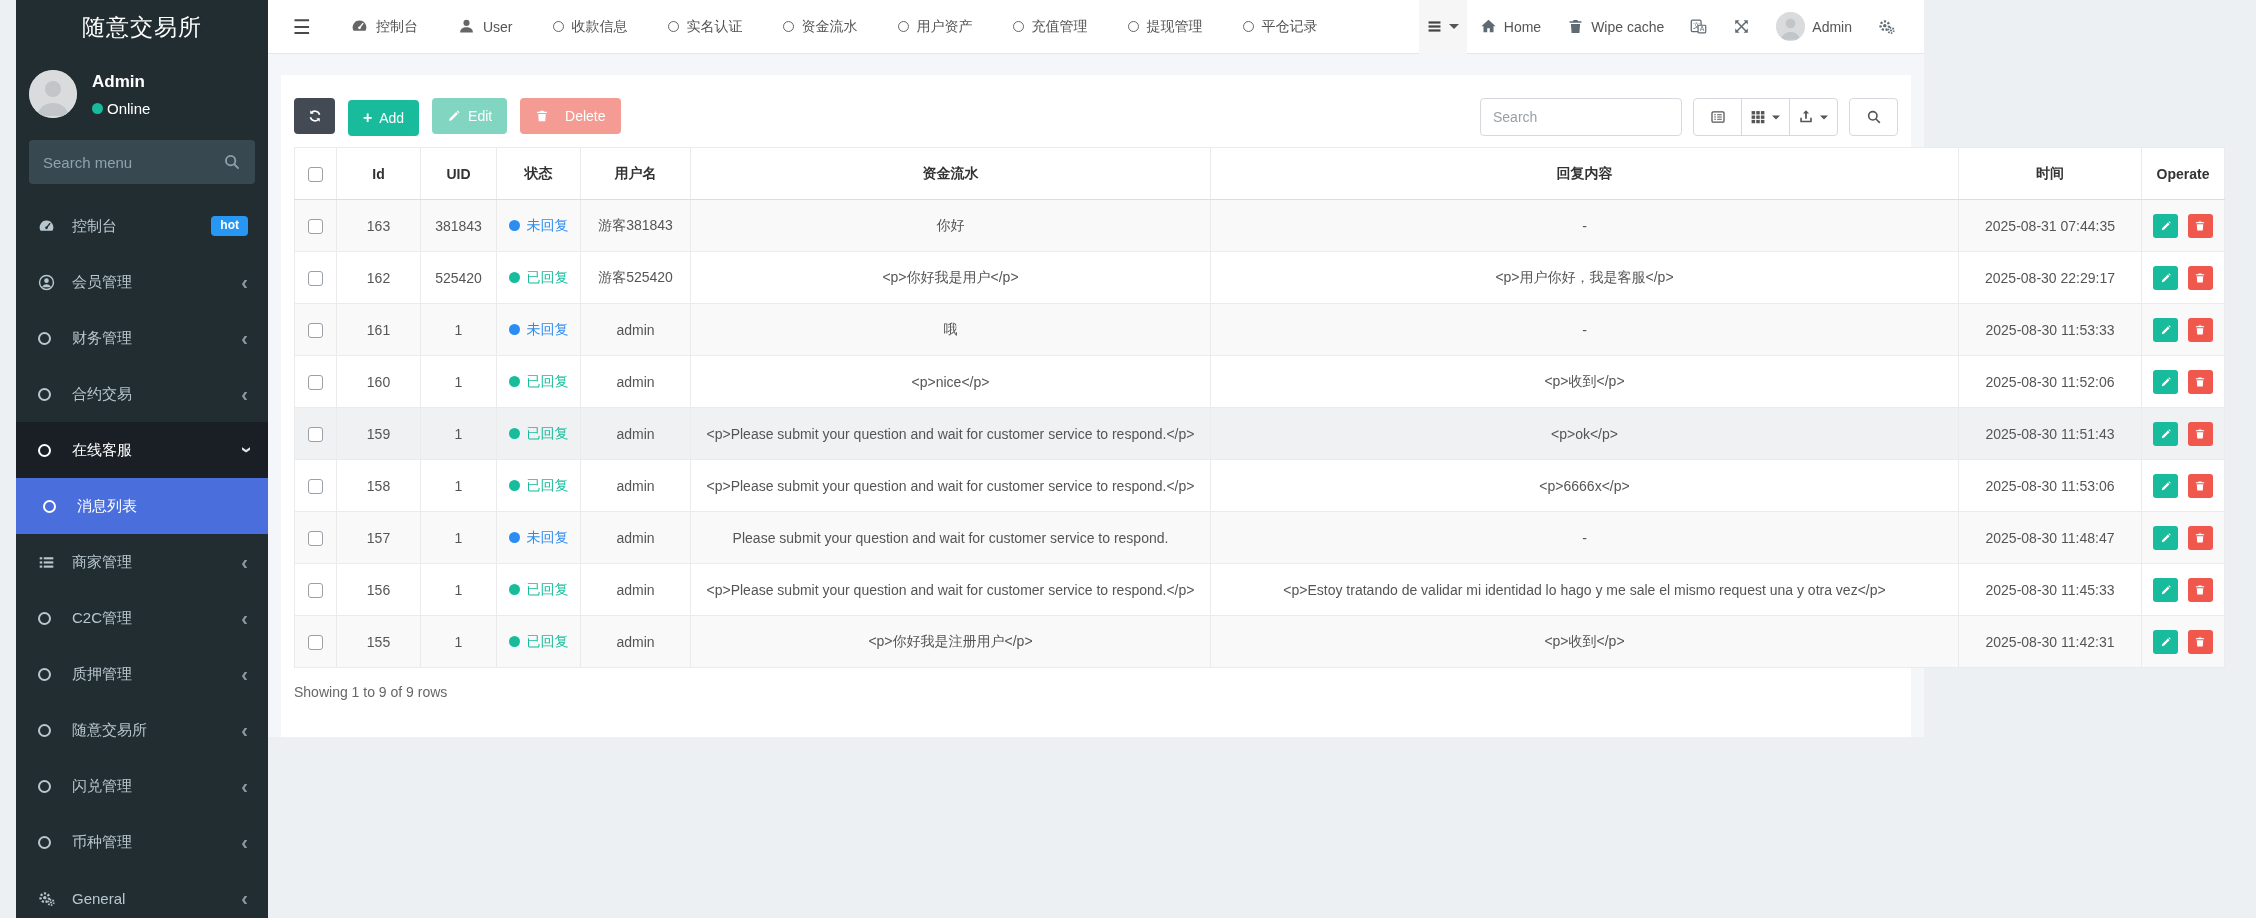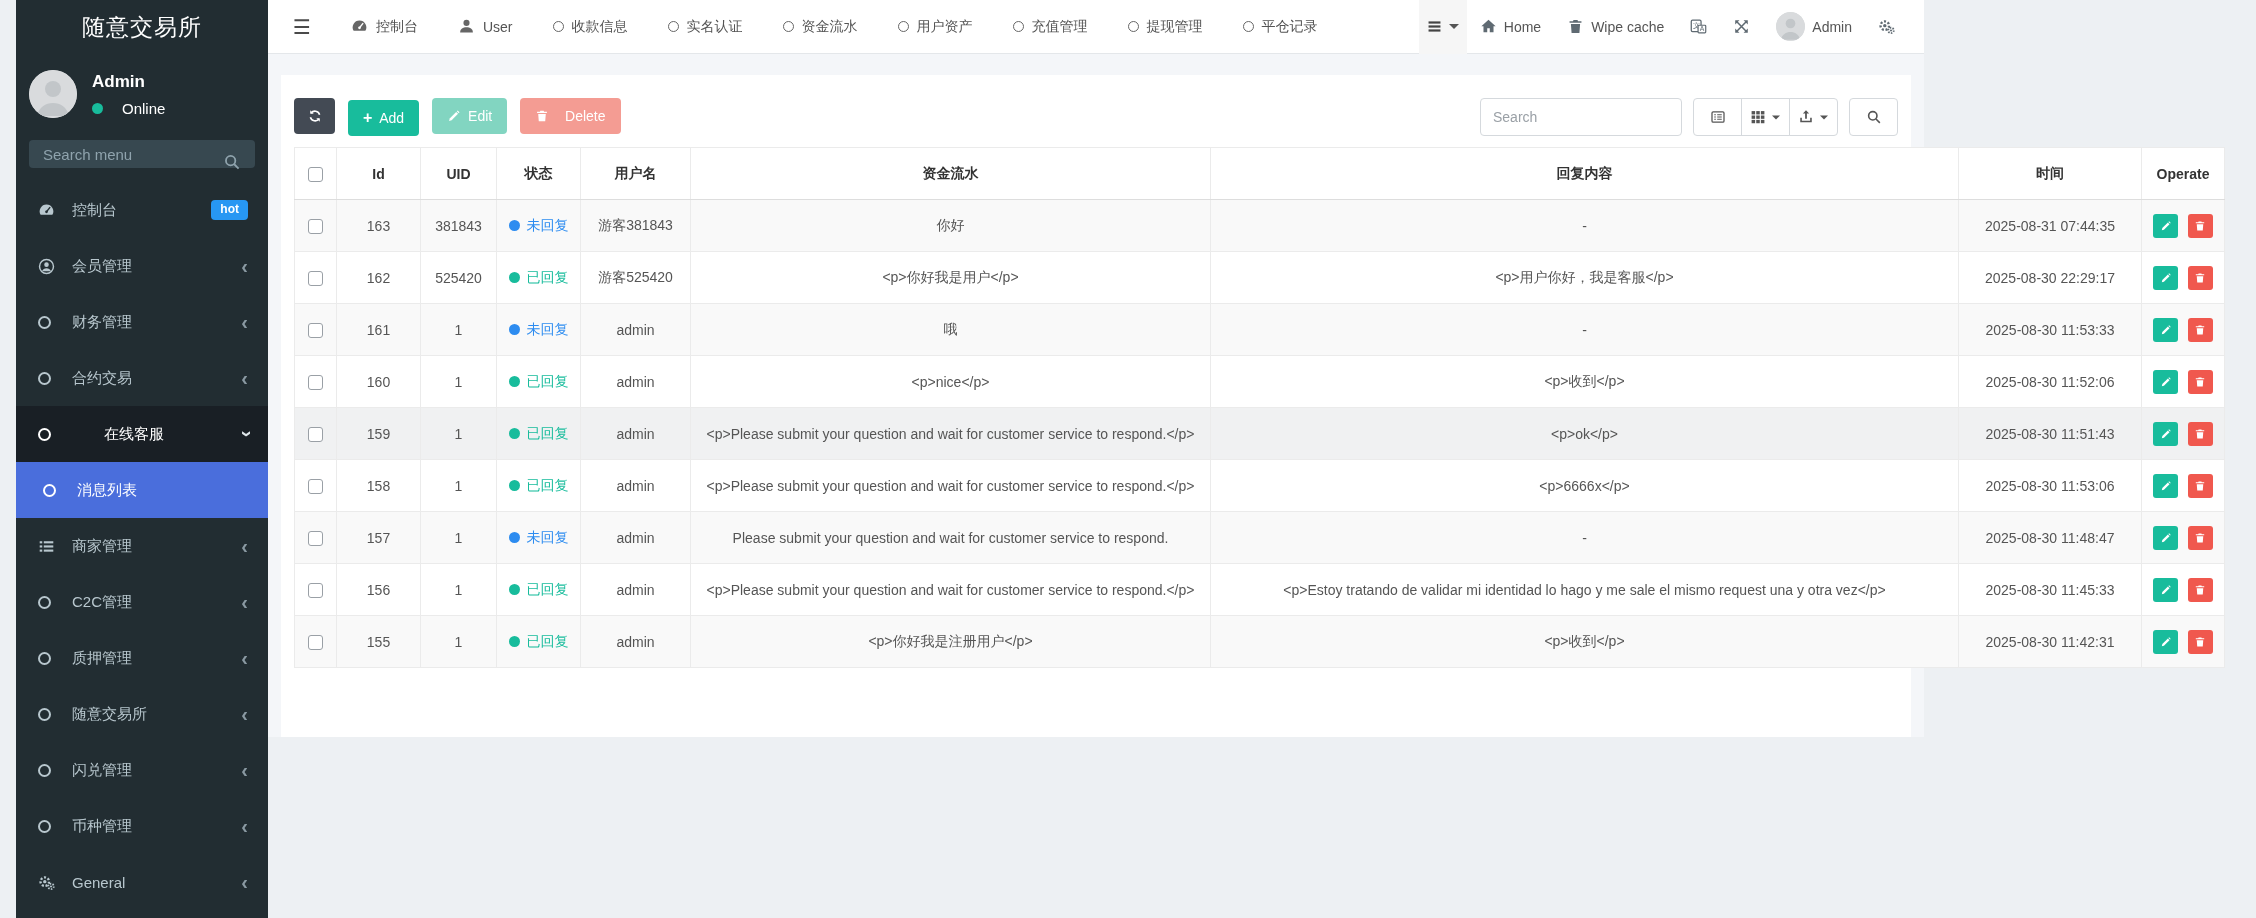--- a/index.html
+++ b/index.html
@@ -7,35 +7,35 @@
   body { font-family:"Liberation Sans","DejaVu Sans",sans-serif; background:#edf0f3; color:#555; font-size:14px; }
   .app { position:relative; width:2256px; height:918px;margin-left:16px; }
 
   
   .sidebar { position:absolute; left:0; top:0; bottom:0; width:252px; background:#222d32; color:#b8c7ce; --needle:#222d32; z-index:5; }
   .logo { height:54px; display:flex; align-items:center; justify-content:center; color:#fff; font-size:23px; letter-spacing:1px; }
   .user-panel { display:flex; align-items:center; gap:15px; padding:16px 14px 12px 13px; }
   .avatar { width:48px; height:48px; border-radius:50%; overflow:hidden; flex:none; background:#d9dbdd; }
   .avatar svg { display:block; width:100%; height:100%; }
   .up-name { color:#fff; font-weight:bold; font-size:17px; margin-bottom:8px; }
-  .up-status { display:flex; align-items:center; gap:19px; color:#fff; font-size:15px; }
+  .up-status { display:flex; align-items:center; gap:4px; color:#fff; font-size:15px; }
   .up-dot { width:11px; height:11px; border-radius:50%; background:#18bc9c; }
   .search-menu { margin:10px 13px 14px; position:relative; }
-  .search-menu input { width:100%; height:28px; background:#374850; border:none; border-radius:4px; color:#e8eef1; padding:0 42px 0 14px; font-size:15px; }
+  .search-menu input { width:100%; height:44px; background:#374850; border:none; border-radius:4px; color:#e8eef1; padding:0 42px 0 14px; font-size:15px; }
   .search-menu input::placeholder { color:#8fa3ad; }
   .search-menu .svgi { position:absolute; right:14px; top:13px; width:18px; height:18px; color:#8fa3ad; }
 
   .mi { height:56px; display:flex; align-items:center; padding:0 20px 0 22px; font-size:15px; color:#b8c7ce; cursor:pointer; position:relative; }
   .mi-icon { width:27px; display:inline-flex; align-items:center; margin-right:7px; }
   .o-circle { width:13px; height:13px; border:2px solid currentColor; border-radius:50%; display:inline-block; }
   .svgi { width:17px; height:17px; display:inline-block; vertical-align:middle; }
   .mi-chevron { margin-left:auto; font-size:20px; line-height:1; color:#8a99a2; font-weight:bold; }
   .mi-chevron.rot { display:inline-block; transform:rotate(-90deg); color:#dfe6ea; }
   .mi-badge { margin-left:auto; background:var(--hotblue,#2797f3); color:#fff; font-size:12px; font-weight:bold; padding:3px 9px; border-radius:4px; line-height:1.1; }
-  .mi.parent-active { background:#191f25; color:#fff;gap:32px; }
+  .mi.parent-active { background:#191f25; color:#fff; }
   .mi.sub { background:var(--subblue,#4a6edc); color:#fff; padding-left:27px; }
   .mi.sub .o-circle { border-color:#fff; }
 
   
   .main { position:absolute; left:252px; top:0; }
   .navbar { width:1656px; height:54px; background:#fff; border-bottom:1px solid #e4e7ea; display:flex; align-items:stretch; }
   .hamburger { display:flex; align-items:center; padding:0 20px 0 25px; font-size:20px; color:#4a4a4a; cursor:pointer; }
   .nav-tabs { display:flex; align-items:stretch; }
   .nav-tab { display:flex; align-items:center; gap:8px; padding:0 20px; font-size:14px; color:#545454; cursor:pointer; }
   .nav-tab .nt-icon { color:#666; display:inline-flex; }
@@ -724,16 +724,17 @@
       <button class="op-btn del">
                     <svg class="svgi" viewBox="0 0 20 20" fill="#fff">
                       <path d="M7.6 2.4h4.8l.5 1.4H17v1.8H3V3.8h4.1zM4.6 7h10.8l-.8 10.6H5.4z"></path>
                     </svg>
                   </button>
     </td>
   </tr>
 </tbody>
         </table>
 
+        <div class="table-footer">Showing 1 to 9 of 9 rows</div>
       </div>
     </div>
   </div>
 </div>
 
 </body></html>

